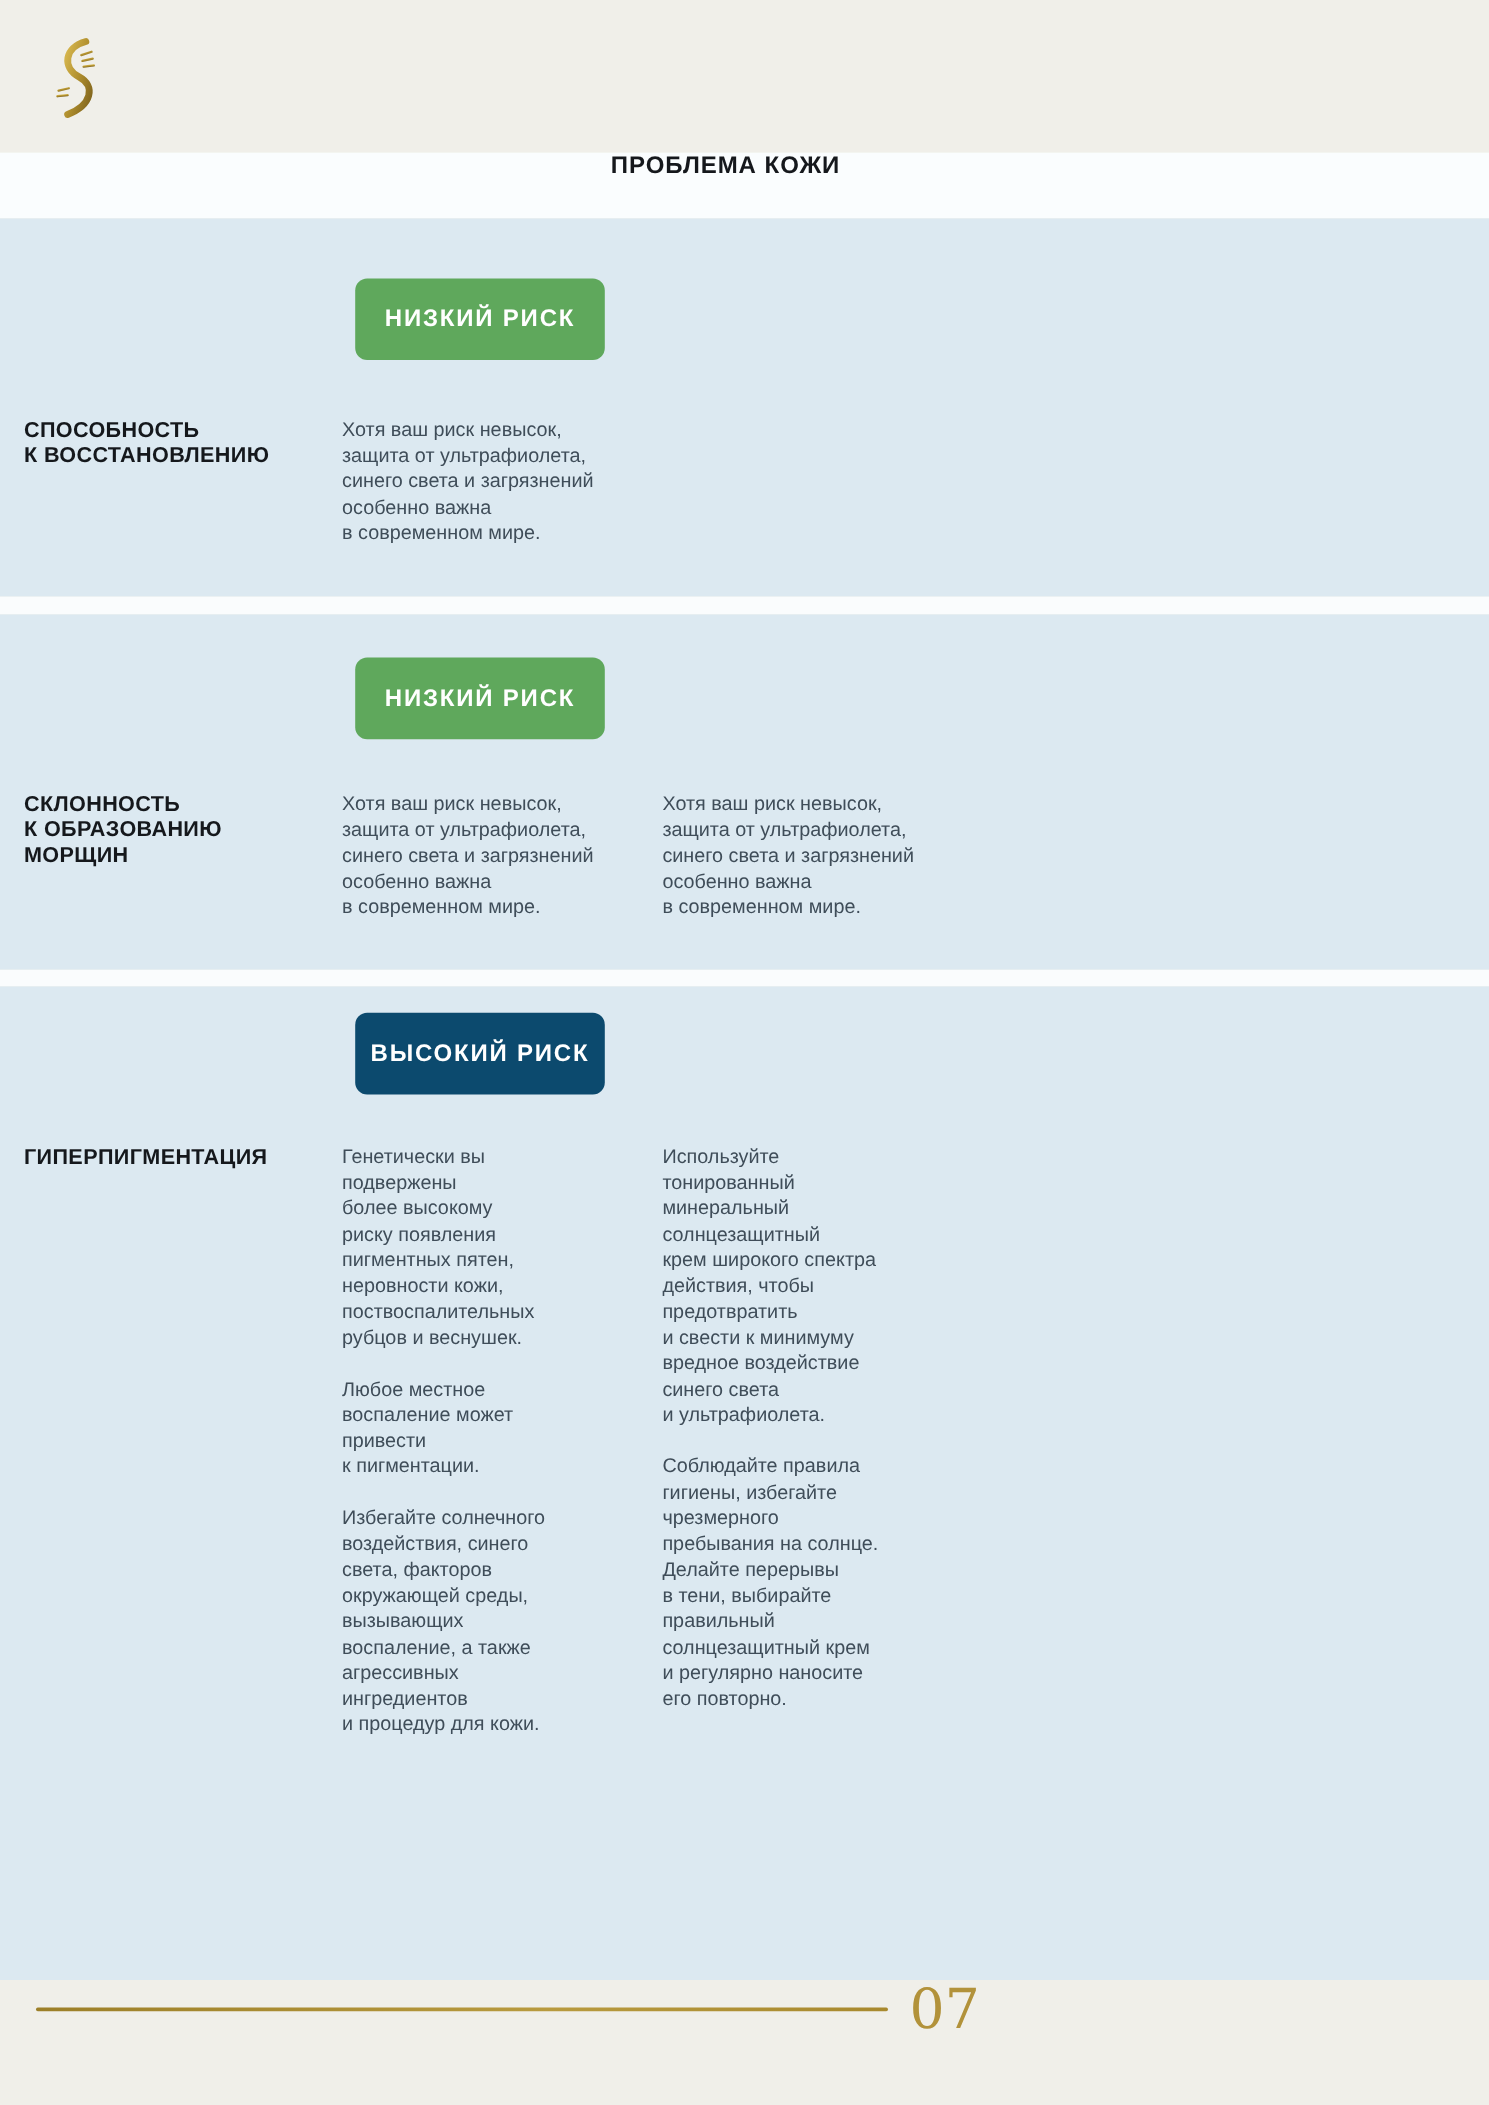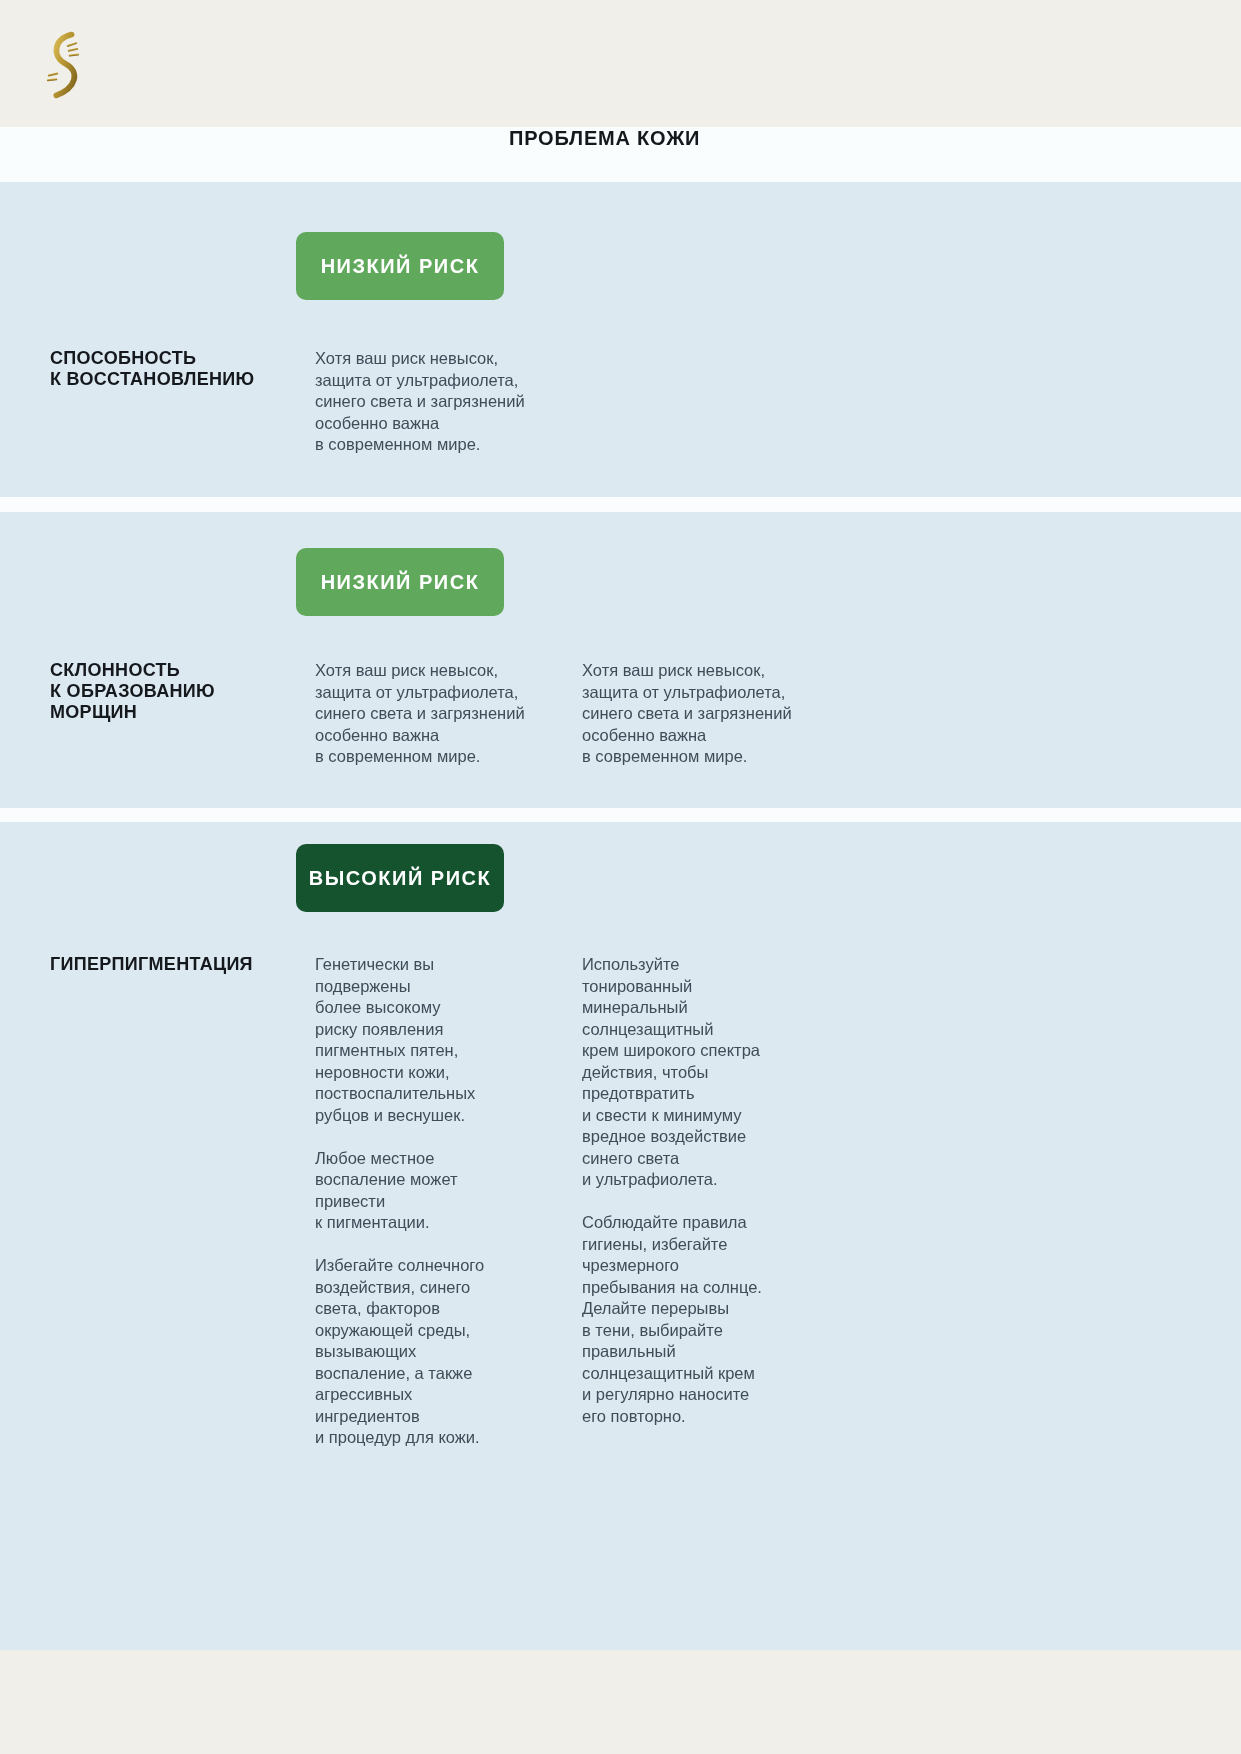--- a/index.html
+++ b/index.html
@@ -37,26 +37,26 @@
   .section-3 { height: 828px; }
   .gap-1 { height: 15px; background: #fafcfd; }
   .gap-2 { height: 14px; background: #fafcfd; }
 
   .badge {
     position: absolute; left: 296px; width: 208px; height: 68px;
     border-radius: 10px; display: flex; align-items: center; justify-content: center;
     color: #ffffff; font-weight: bold; font-size: 20px; letter-spacing: 1.5px;
   }
   .badge--low  { background: #5fa85c; }
-  .badge--high { background: #14532d; }
+  .badge--high { background: #0c4a6e; }
   .section-1 .badge { top: 50px; }
   .section-2 .badge { top: 36px; }
   .section-3 .badge { top: 22px; }
 
-  .cols { position: absolute; left: 0; right: 0; display: flex; padding-left: 50px; }
+  .cols { position: absolute; left: 0; right: 0; display: flex; padding-left: 20px; }
   .section-1 .cols { top: 166px; }
   .section-2 .cols { top: 148px; }
   .section-3 .cols { top: 132px; }
 
   .col { white-space: pre-line; }
   .col-problem {
     width: 265px; font-weight: bold; font-size: 18px; line-height: 21px;
     color: #15181c; letter-spacing: 0.3px;
   }
   .col-risk, .col-prevention, .col-recovery {
@@ -195,14 +195,20 @@
 пребывания на солнце.
 Делайте перерывы
 в тени, выбирайте
 правильный
 солнцезащитный крем
 и регулярно наносите
 его повторно.</div>
     </div>
   </div>
 
+  <div class="footer">
+    <div class="footer-row">
+      <div class="footer-line"></div>
+      <div class="page-number">07</div>
+    </div>
+  </div>
 
 </div>
 
 </body></html>

